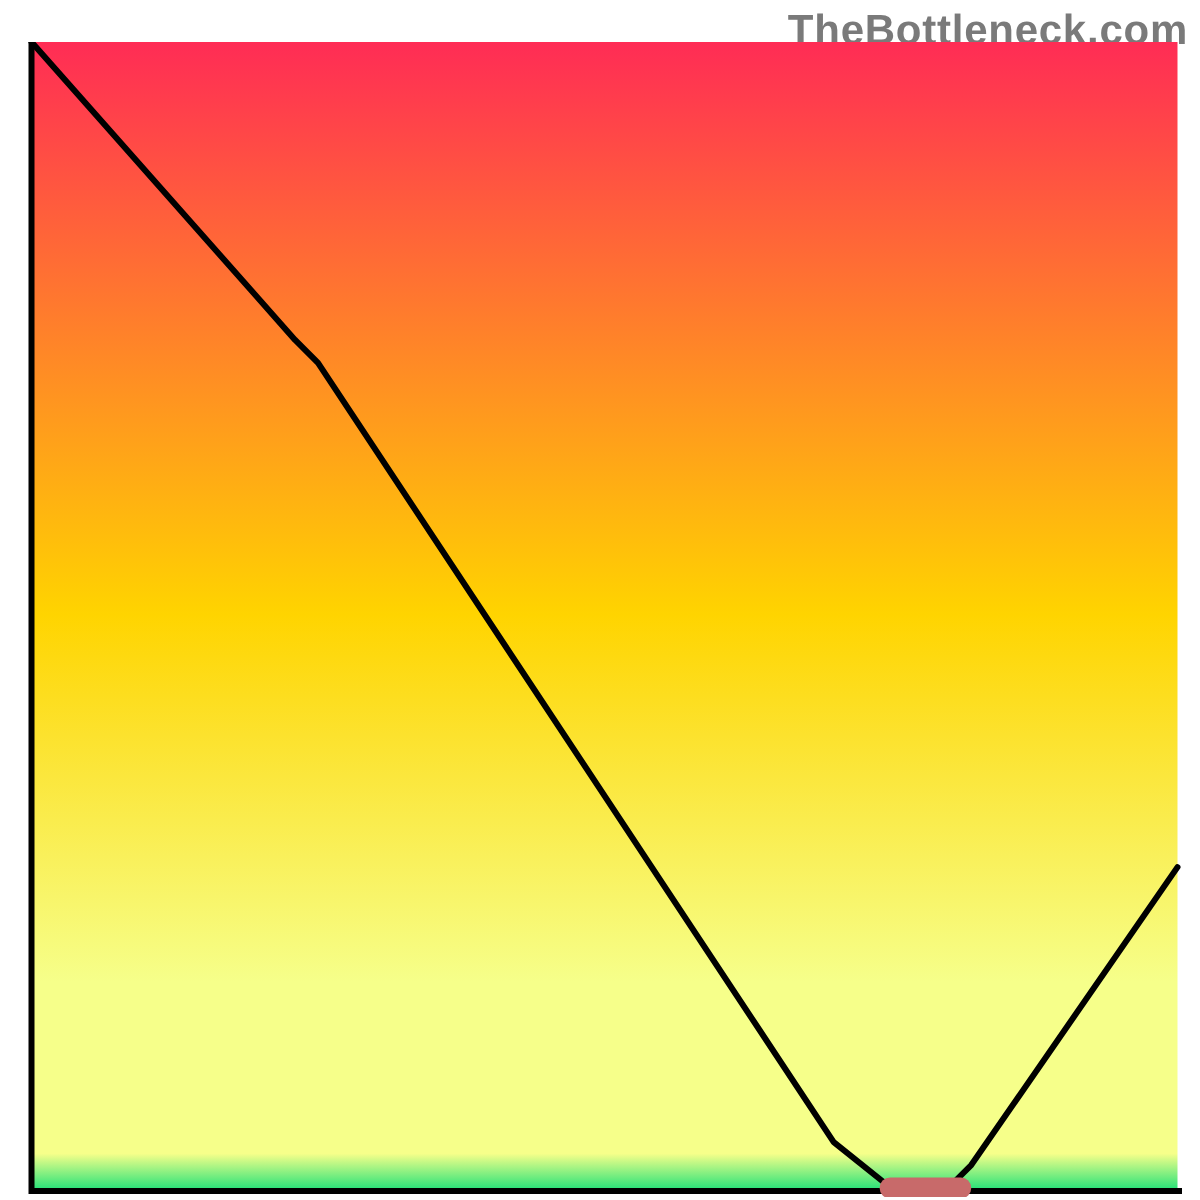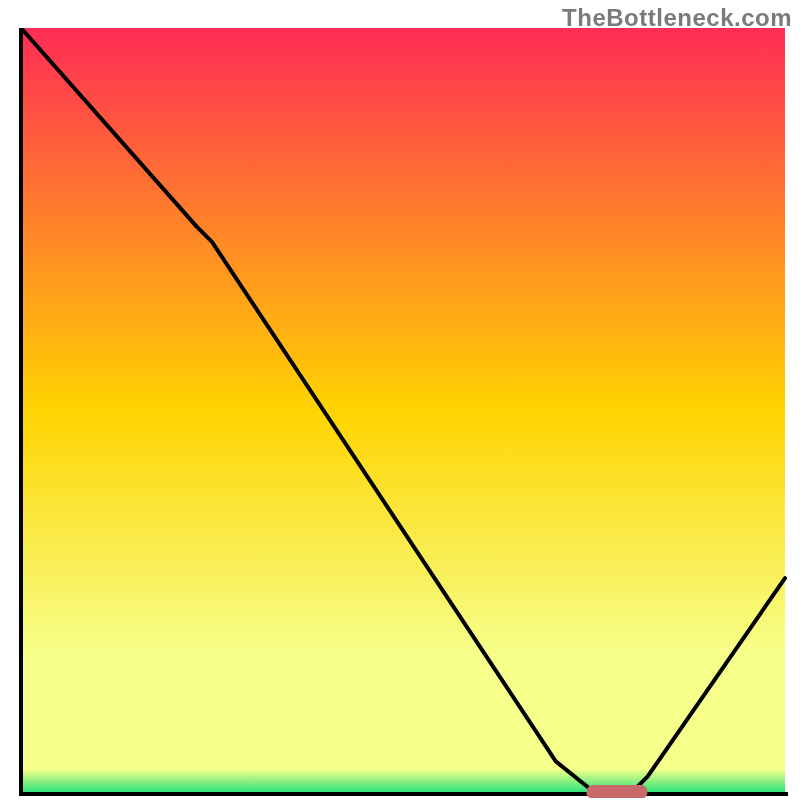--- a/index.html
+++ b/index.html
@@ -12,21 +12,21 @@
   }
   .canvas {
     position: relative;
     width: 800px;
     height: 800px;
   }
   .watermark {
     position: absolute;
     top: 4px;
     right: 8px;
-    font-size: 24px;
+    font-size: 28px;
     font-weight: bold;
     color: #7a7a7a;
     letter-spacing: 0.5px;
   }
   .plot {
     position: absolute;
     left: 18px;
     top: 28px;
     width: 770px;
     height: 770px;

